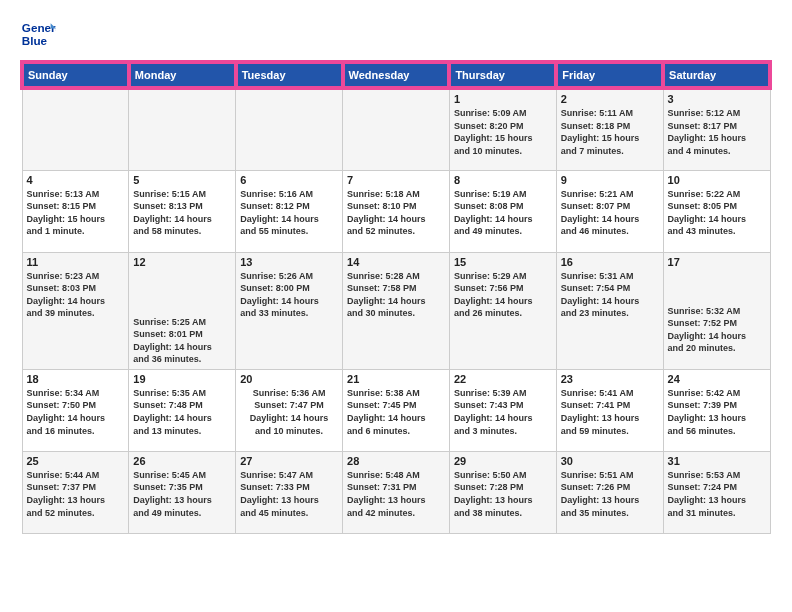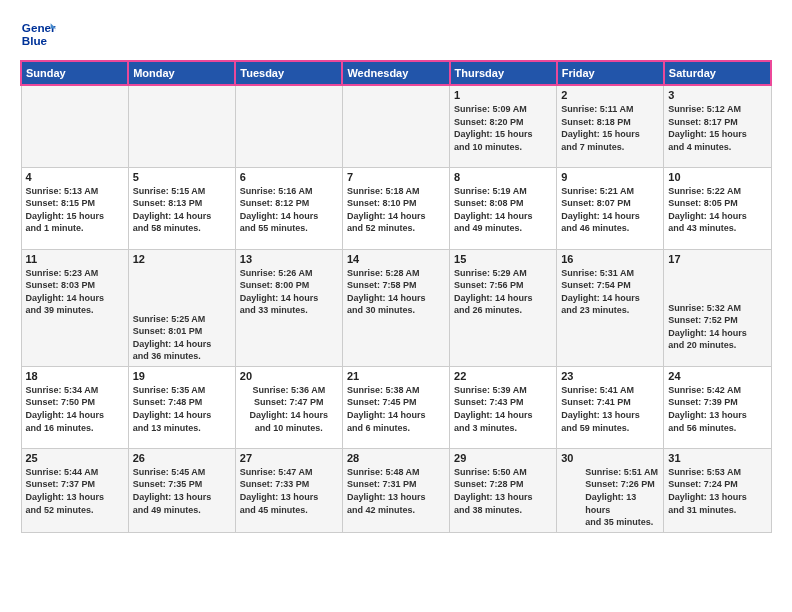--- a/index.html
+++ b/index.html
@@ -48,21 +48,21 @@
       border-collapse: collapse;
       table-layout: fixed;
     }
     thead tr th {
       background-color: #2255aa;
       color: #fff;
       font-size: 11px;
       font-weight: bold;
       padding: 5px 4px;
       text-align: left;
-      border: 2px solid #ec4899;
+      border: 4px solid #ec4899;
     }
     tbody tr td {
       vertical-align: top;
       border: 1px solid #ccc;
       padding: 3px 4px;
       font-size: 9.5px;
       color: #222;
       height: 82px;
       width: 113px;
     }
@@ -331,21 +331,21 @@
           </td>
           <td>
             <span class="day-num">29</span>
             <div class="day-info" style="white-space: pre-line;">Sunrise: 5:50 AM
 Sunset: 7:28 PM
 Daylight: 13 hours
 and 38 minutes.</div>
           </td>
           <td>
             <span class="day-num">30</span>
-            <div class="day-info" style="white-space: pre-line; margin-left: 24px;">Sunrise: 5:51 AM
+            <div class="day-info" style="white-space: pre-line;">Sunrise: 5:51 AM
 Sunset: 7:26 PM
 Daylight: 13 hours
 and 35 minutes.</div>
           </td>
           <td>
             <span class="day-num">31</span>
             <div class="day-info" style="white-space: pre-line;">Sunrise: 5:53 AM
 Sunset: 7:24 PM
 Daylight: 13 hours
 and 31 minutes.</div>

